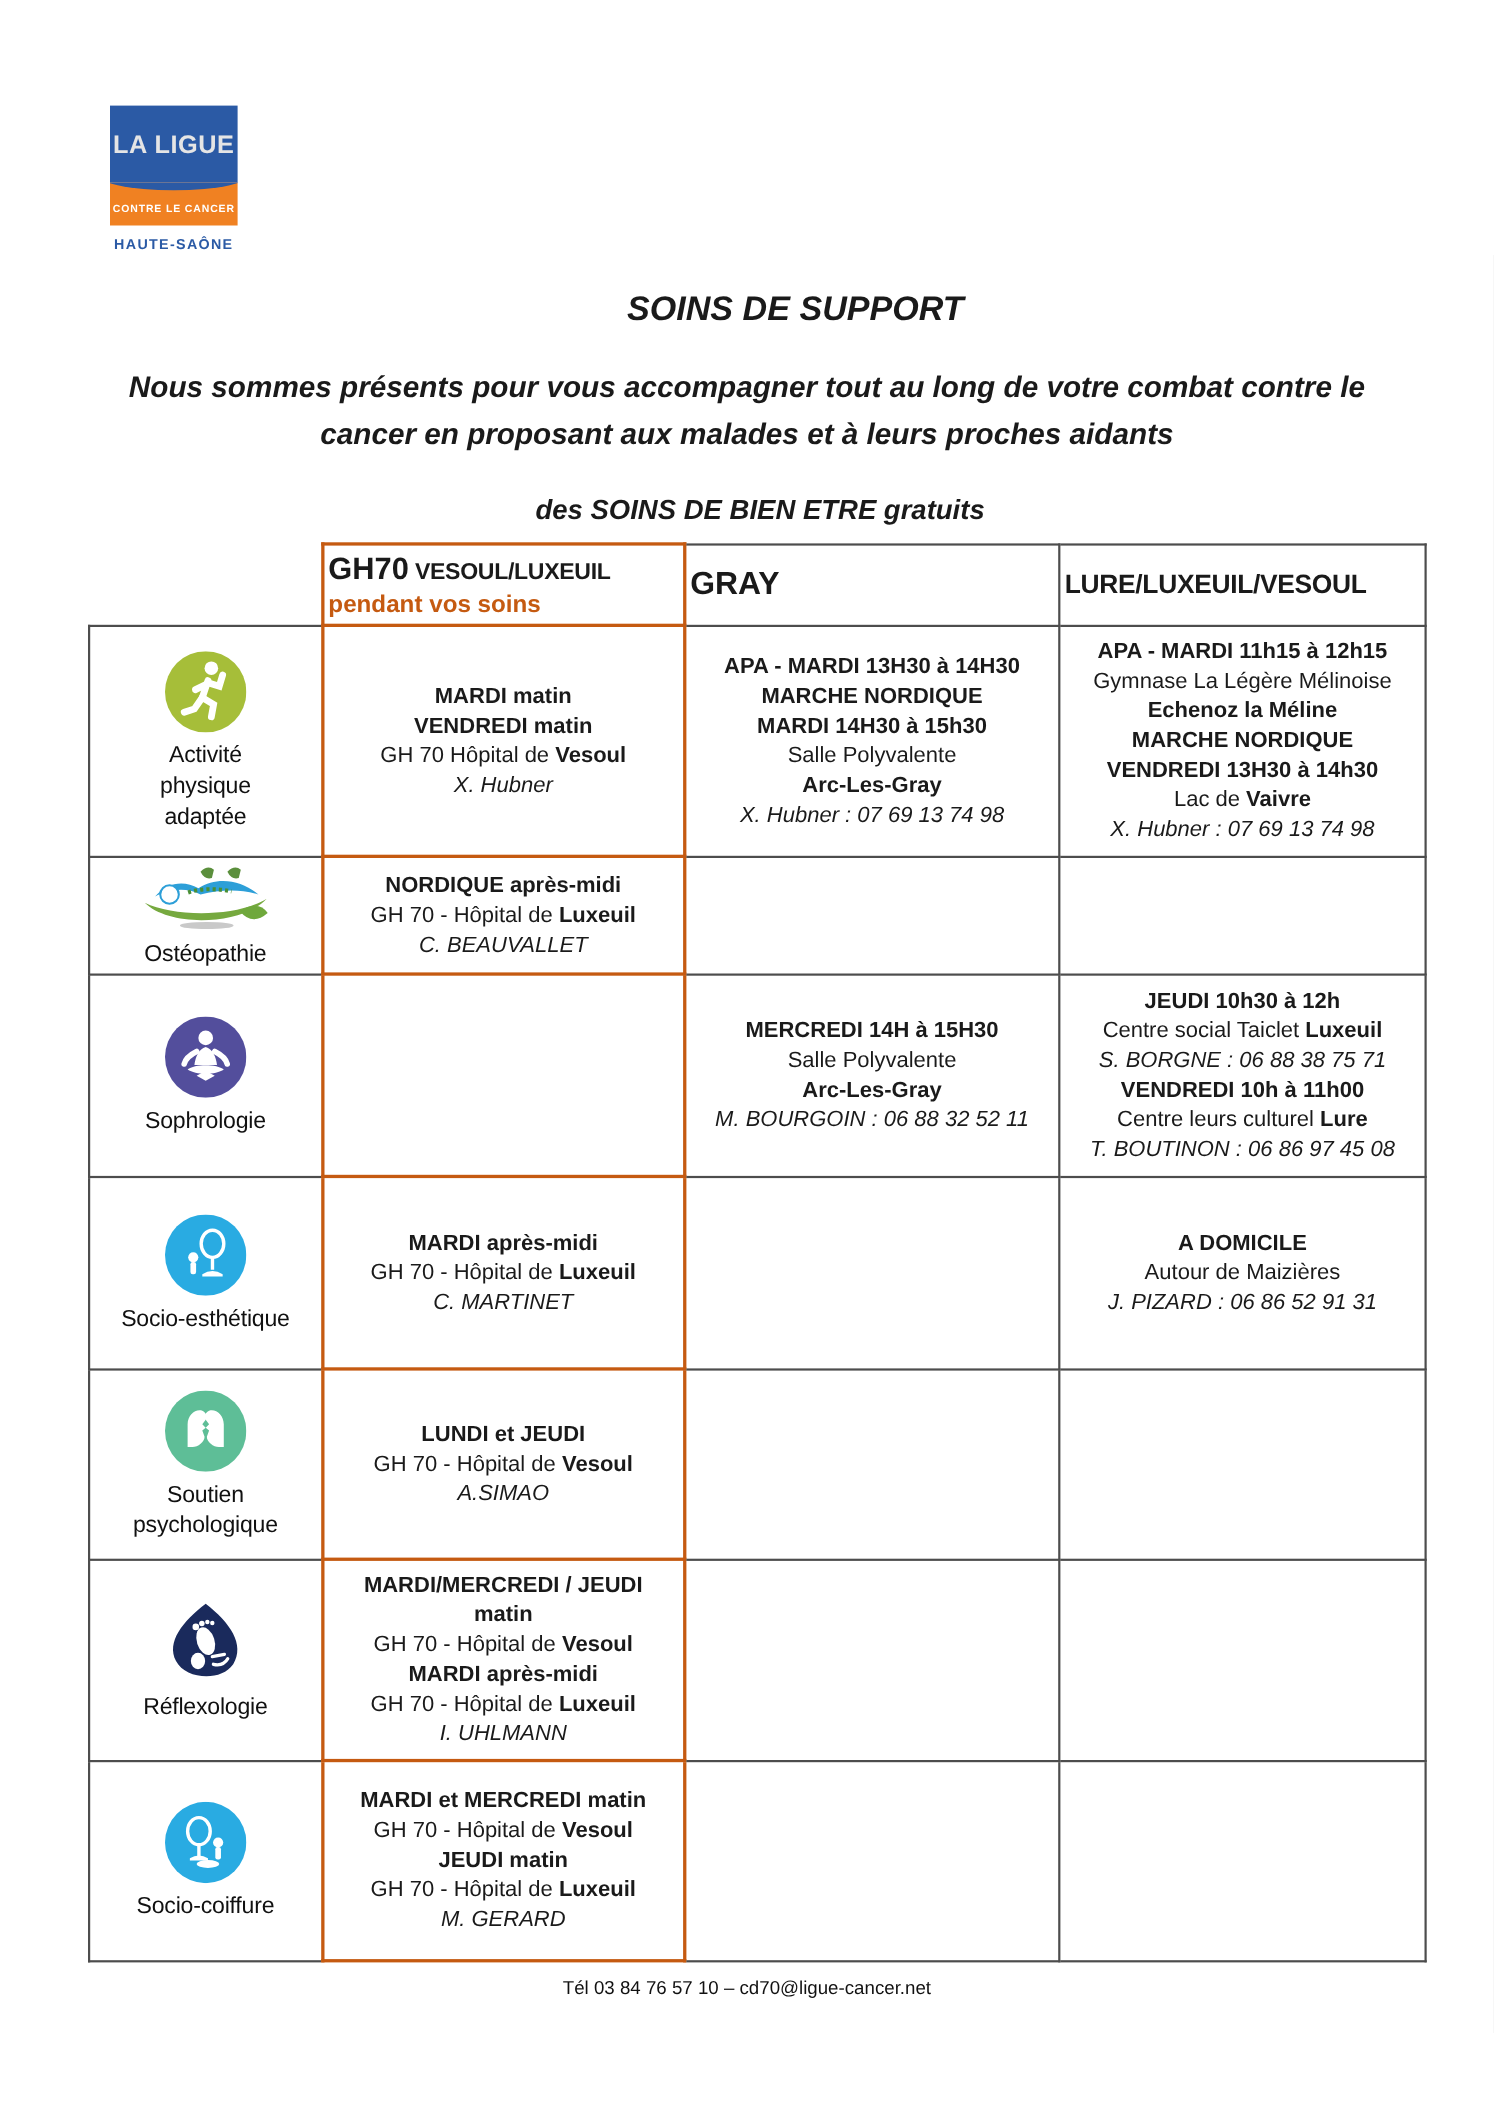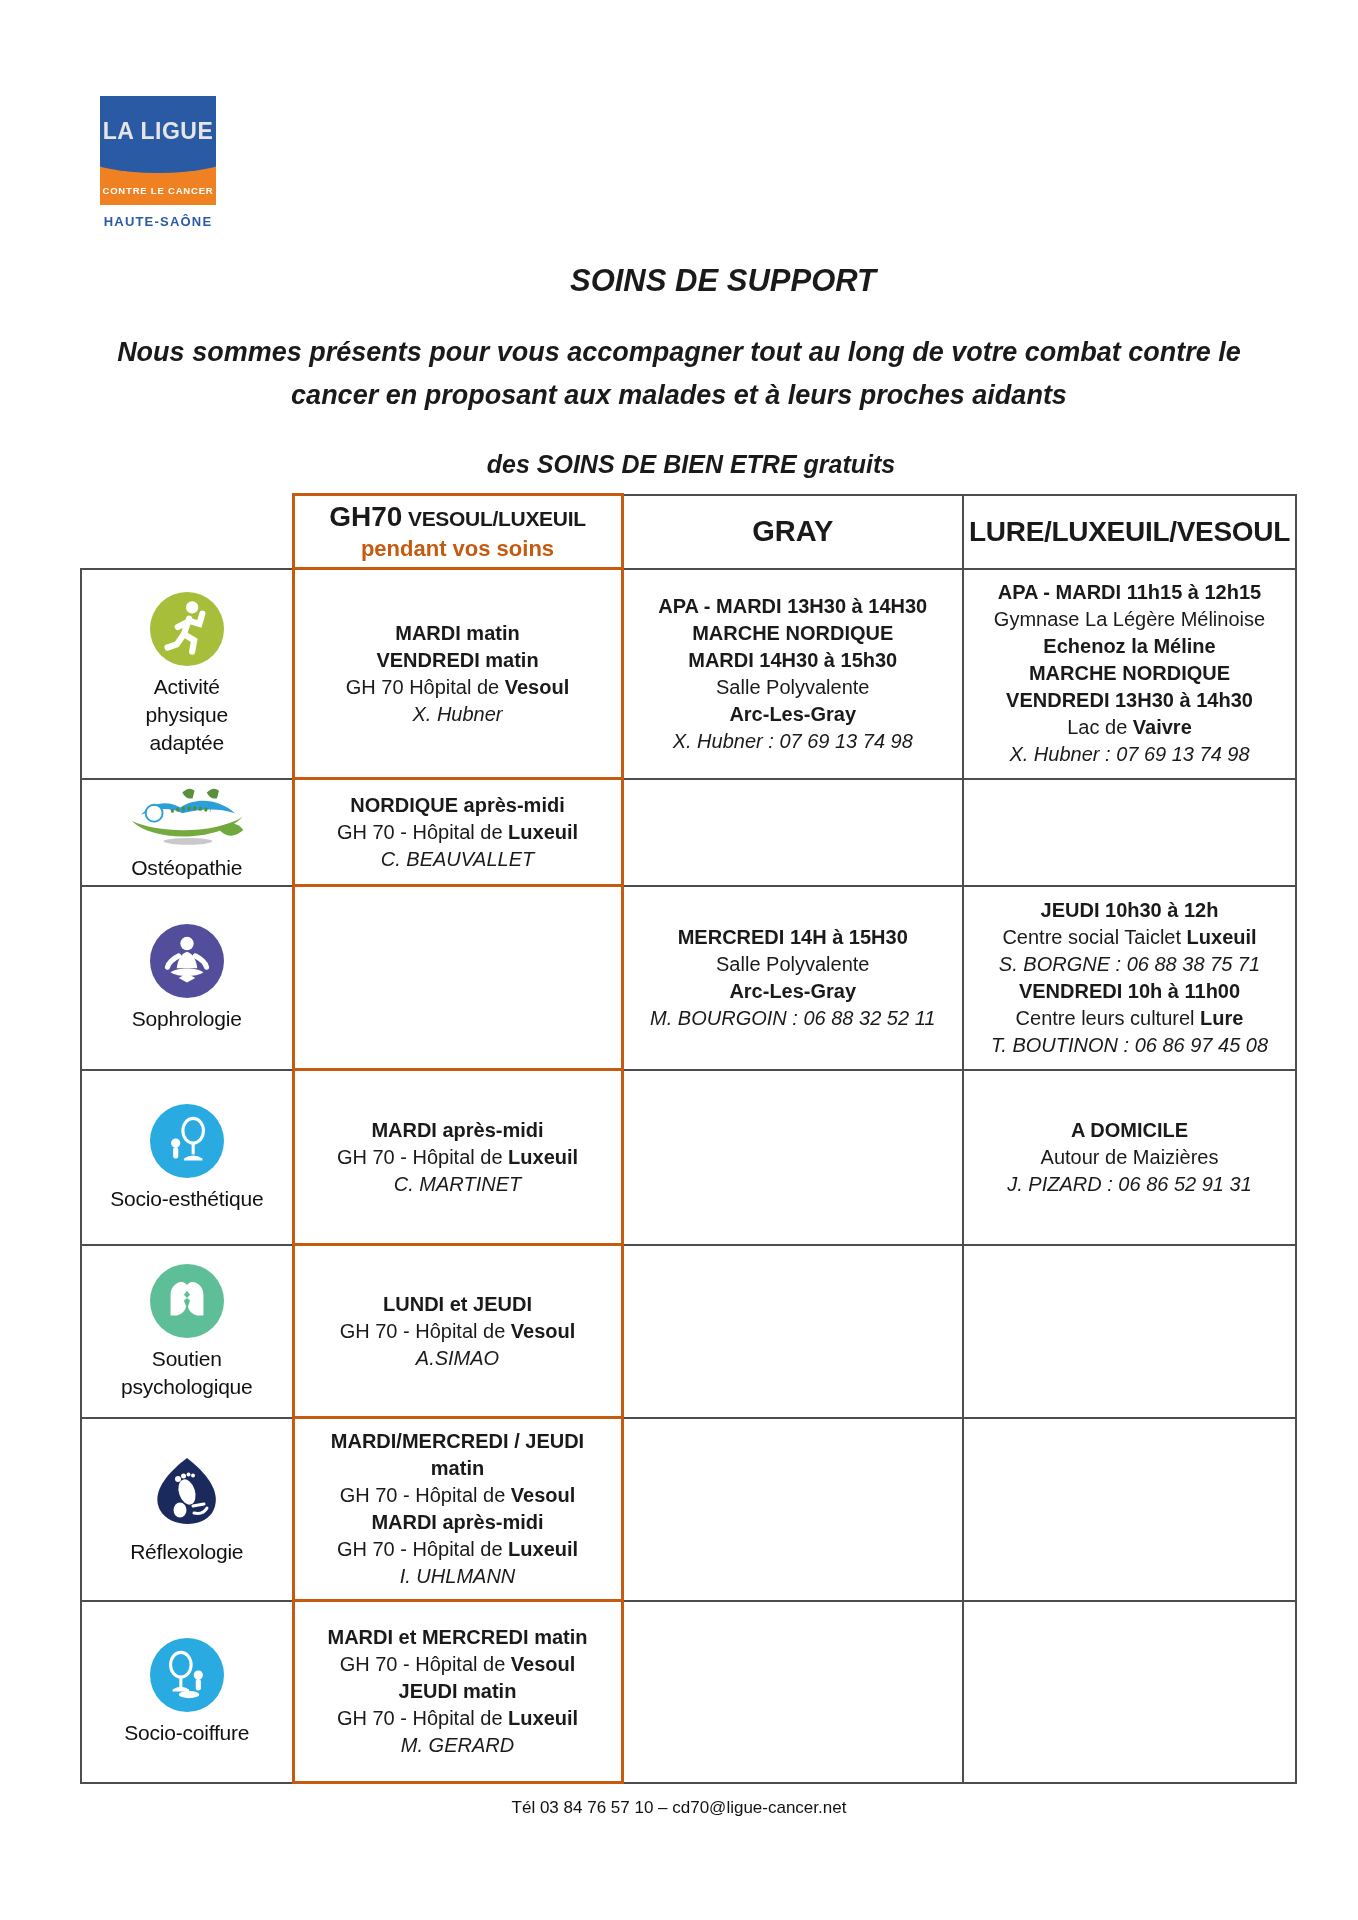--- a/index.html
+++ b/index.html
@@ -58,26 +58,26 @@
   .rr4{height:175px}.rr5{height:173px}.rr6{height:183px}.rr7{height:182px}
   td{border:2px solid var(--border_gray,#4d4d4d);vertical-align:middle;padding:2px 4px;}
   td.blank{border:none;background:#fff;}
   td.gh70{border:3px solid var(--accent_orange,#C55A11);}
   td.cell{text-align:center;font-size:20px;line-height:27px;}
   .cell-line{min-height:27px;}
   .s-b{font-weight:bold}
   .s-r{font-weight:normal}
   .s-i{font-style:italic}
   
-  td.head{text-align:center;font-weight:bold;}
+  td.head{font-weight:bold;}
   .gh70-big{font-size:28px;font-weight:bold;}
   .gh70-rest{font-size:21px;font-weight:bold;letter-spacing:-.3px;}
   .gh70-sub{color:var(--accent_orange,#C55A11);font-size:22px;font-weight:bold;margin-top:3px;}
   .head-gray{font-size:29px;}
-  .head-lure{font-size:28px;letter-spacing:-.3px;}
+  .head-lure{font-size:24px;letter-spacing:-.3px;}
   
   td.label-cell{text-align:center;}
   .row-label{
     font-weight:normal;font-size:21px;line-height:28px;
     white-space:pre-line;color:#111;letter-spacing:-.2px;
   }
   .icon{margin:2px auto 7px;display:block;}
   
   .footer{
     position:absolute;top:1795px;left:0;width:100%;

